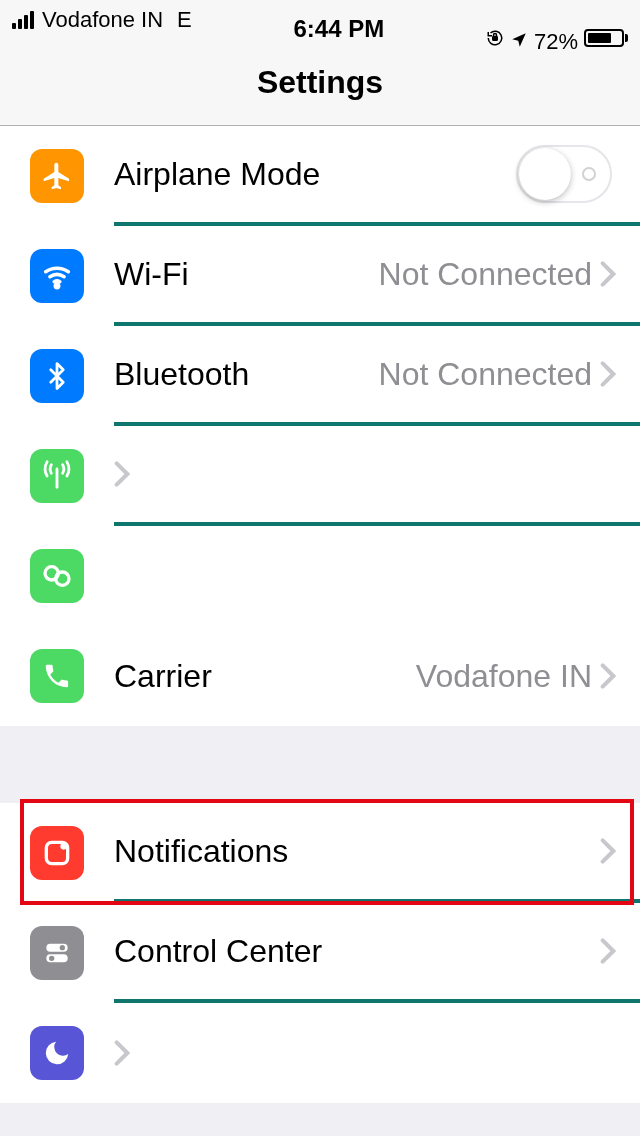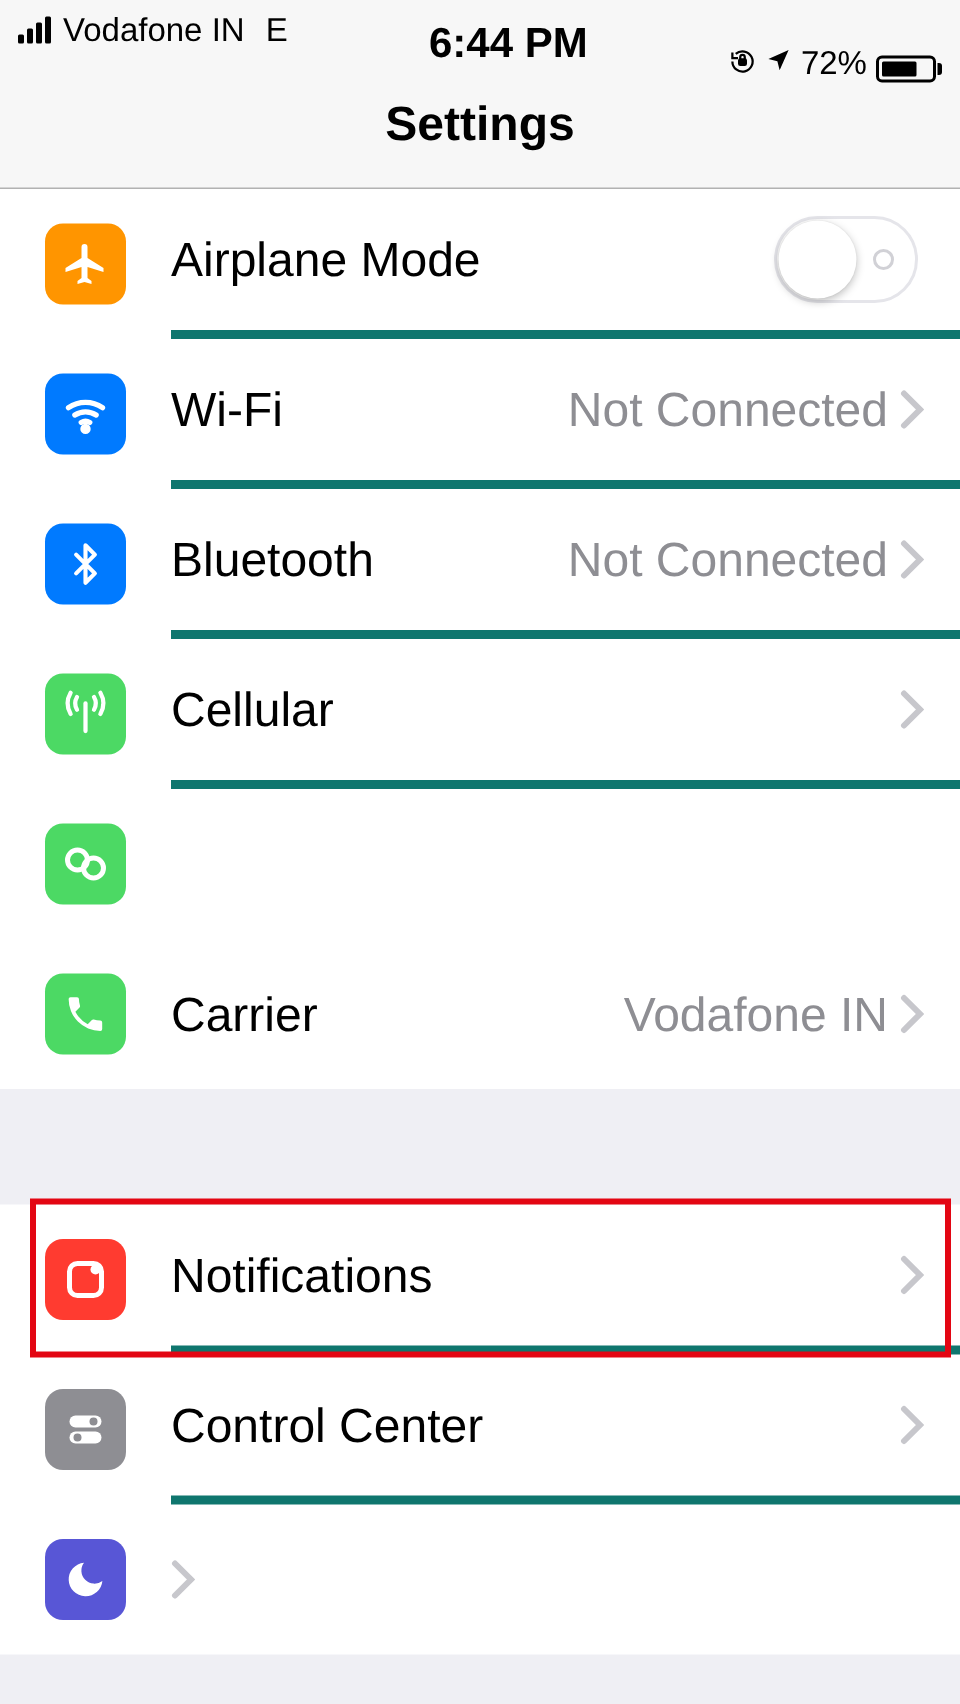--- a/index.html
+++ b/index.html
@@ -41,26 +41,26 @@
       width: 4px;
       background: #000;
       border-radius: 1px;
     }
     .signal-bars span:nth-child(1){height:6px}
     .signal-bars span:nth-child(2){height:10px}
     .signal-bars span:nth-child(3){height:14px}
     .signal-bars span:nth-child(4){height:18px}
     .status-center {
       font-weight: 600;
-      font-size: 28px;
+      font-size: 24px;
       margin-top: 17px;
     }
     .status-right {
       display: flex;
-      align-items: flex-end;
+      align-items: flex-start;
       gap: 6px;
       margin-top: 44px;
     }
     .lock-icon {
       font-size: 18px;
     }
     .loc-icon svg {
       width: 18px;
       height: 18px;
     }
@@ -117,21 +117,21 @@
       min-height: 100px;
       padding-left: 30px;
       position: relative;
     }
     .row-content {
       flex: 1;
       display: flex;
       align-items: center;
       min-height: 100px;
       padding-right: 24px;
-      border-bottom: 6px solid #0f766e;
+      border-bottom: 4px solid #0f766e;
     }
     .row:last-child .row-content {
       border-bottom: none;
     }
     .app-icon {
       width: 54px;
       height: 54px;
       border-radius: 12px;
       margin-right: 30px;
       display: flex;
@@ -304,21 +304,20 @@
     <div class="app-icon ic-green">
       <svg width="34" height="34" viewBox="0 0 24 24" fill="none" stroke="#fff" stroke-width="2" stroke-linecap="round">
           <path d="M12 7v13"></path>
           <path d="M8 10a6 6 0 0 1 0-6"></path>
           <path d="M16 10a6 6 0 0 0 0-6"></path>
           <path d="M5 12a10 10 0 0 1 0-10"></path>
           <path d="M19 12a10 10 0 0 0 0-10"></path>
         </svg>
     </div>
     <div class="row-content">
-      <div class="title">Cellular</div>
       <div class="chevron">
         <svg viewBox="0 0 12 20" fill="none" stroke="#c7c7cc" stroke-width="3" stroke-linecap="round">
             <path d="M2 2l8 8-8 8"></path>
           </svg>
       </div>
     </div>
   </div>
 
   <div class="row">
     <div class="app-icon ic-green">

